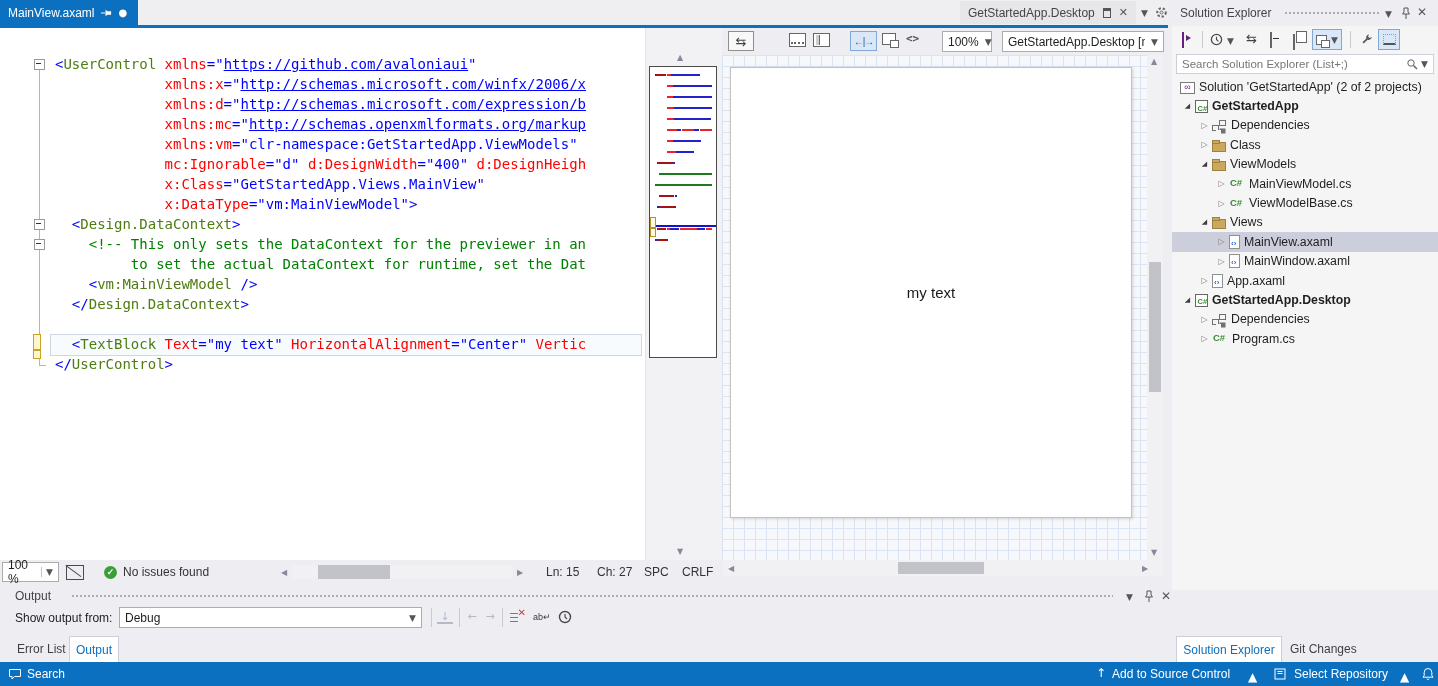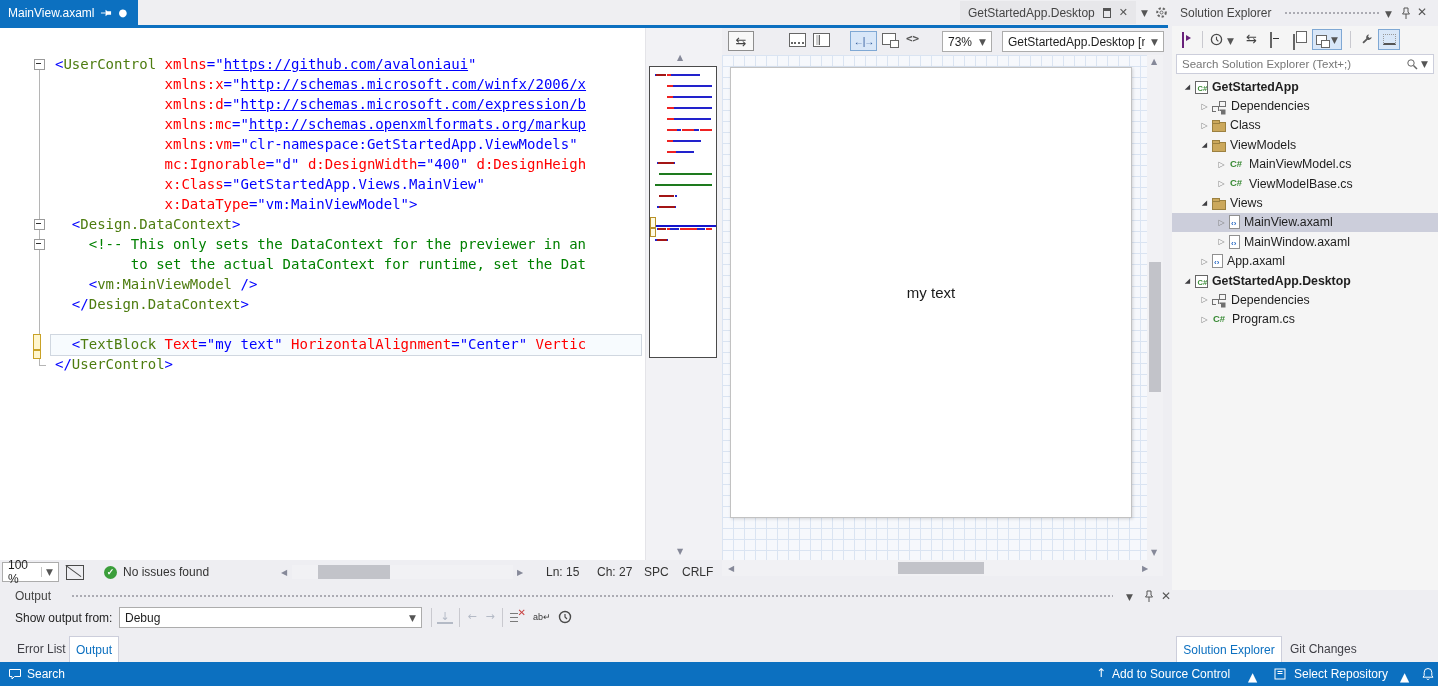--- a/index.html
+++ b/index.html
@@ -271,21 +271,21 @@
     <div class="tbbtn btn-blue" style="left:128px;top:3px;width:27px;height:20px">
         <span style="font-size:10px;letter-spacing:-1px;color:#2B579A">←|→</span>
       </div>
     <div class="tbbtn" style="left:160px;top:5px">
         <span class="nwin"></span>
       </div>
     <div class="tbbtn" style="left:184px;top:4px">
         <span style="font-family:'DejaVu Sans Mono',monospace;font-weight:bold;font-size:11px;color:#555">&lt;&gt;</span>
       </div>
     <div class="combo" style="left:220px;top:3px;width:50px;height:21px">
-      <span>73%</span>
+      <span>100%</span>
         <span class="ddg">▼</span>
     </div>
     <div class="combo" style="left:280px;top:3px;width:162px;height:21px">
       <span style="overflow:hidden;white-space:nowrap">GetStartedApp.Desktop [net7.0]</span>
         <span class="ddg">▼</span>
     </div>
   </div>
 
   <div class="abs grid"></div>
   <div class="abs canvas">
@@ -385,28 +385,32 @@
       </div>
       <div class="vsep" style="left:178px;top:5px;height:17px"></div>
       <svg class="abs" style="left:188px;top:7px" width="13" height="13" viewBox="0 0 14 14">
           <path d="M12.5 4.2a3.2 3.2 0 0 1-4.3 3L4 11.4l-1.4-1.4 4.2-4.2a3.2 3.2 0 0 1 3-4.3L8.6 3.7l1.7 1.7z" fill="#5A5A5A"></path>
         </svg>
       <div class="tbbtn btn-blue" style="left:206px;top:3px;width:22px;height:21px">
           <span class="psel"></span>
         </div>
     </div>
     <div class="sesearch">
-      <span>Search Solution Explorer (Text+;)</span>
+      <span>Search Solution Explorer (List+;)</span>
       <svg style="margin-left:auto" width="12" height="12" viewBox="0 0 12 12">
           <circle cx="5" cy="5" r="3.2" fill="none" stroke="#666"></circle>
           <path d="M7.5 7.5L11 11" stroke="#666" stroke-width="1.5"></path>
         </svg>
       <span class="ddg" style="margin-left:3px">▼</span>
     </div>
     <div class="abs" style="left:0;top:77px;width:266px">
+        <div class="se-row" style="padding-left: 8px;">
+          <span class="se-icon icon-solution"></span>
+          <span class="se-label">Solution 'GetStartedApp' (2 of 2 projects)</span>
+        </div>
         <div class="se-row bold" style="padding-left: 8px;">
           <span class="se-arrow" style="font-size: 7px; color: rgb(62, 62, 66);">◢</span>
           <span class="se-icon icon-csproj"></span>
           <span class="se-label">GetStartedApp</span>
         </div>
         <div class="se-row" style="padding-left: 25px;">
           <span class="se-arrow" style="font-size: 8px; color: rgb(128, 128, 128);">▷</span>
           <span class="se-icon icon-dep"></span>
           <span class="se-label">Dependencies</span>
         </div>

